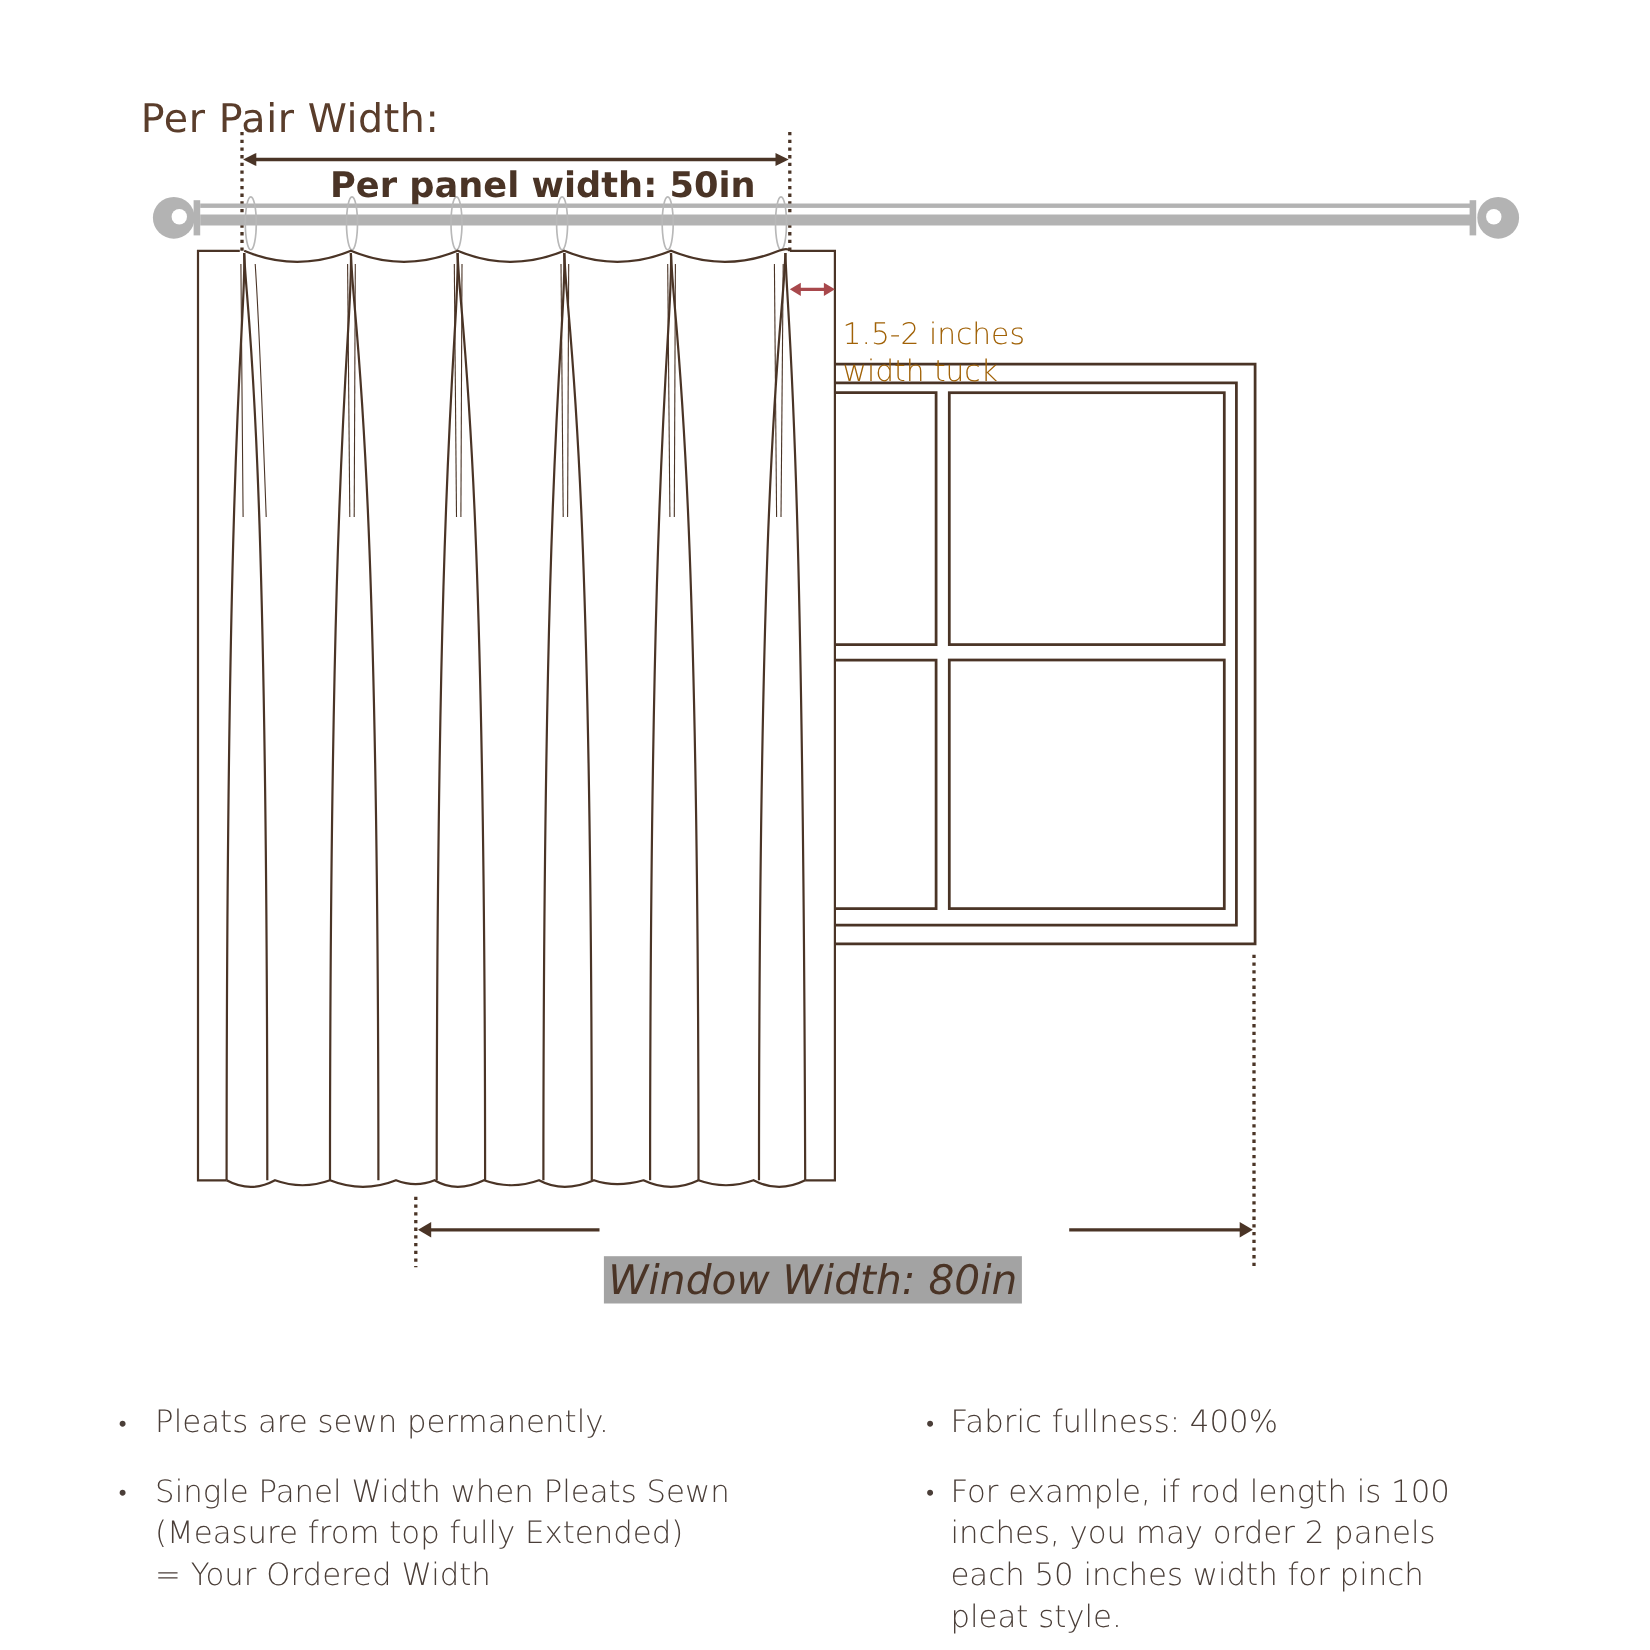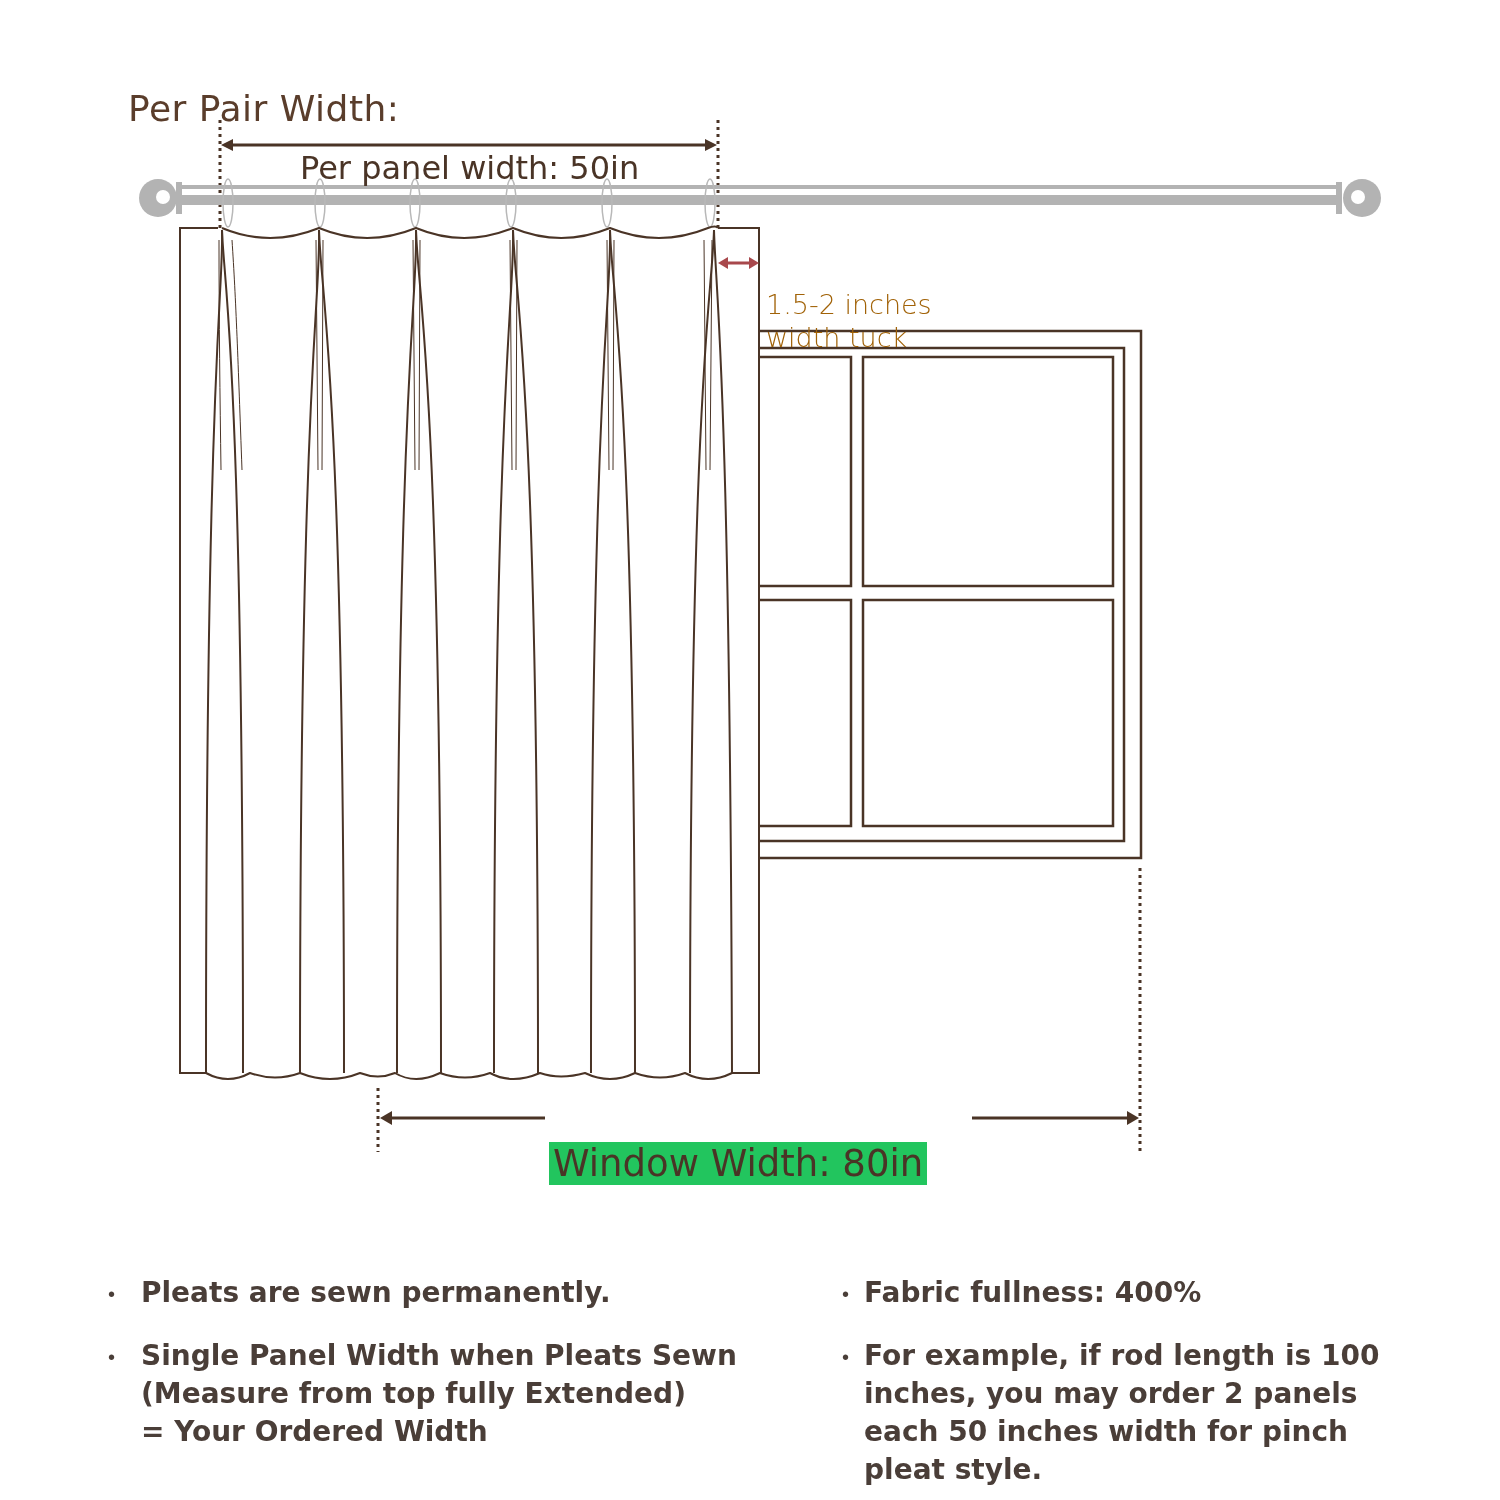--- a/index.html
+++ b/index.html
@@ -1,25 +1,25 @@
 <!DOCTYPE html>
 <html><head>
 <meta charset="utf-8">
 <style>
   html, body { margin:0; padding:0; background:#ffffff; }
   body { width:1500px; height:1500px; position:relative; overflow:hidden; font-family:"DejaVu Sans", sans-serif; color:#4a3426; }
   .abs { position:absolute;margin-top:48px; }
   #diagram { position:absolute; left:0; top:0; width:1500px; height:1500px; }
   .title { left:128px; top:40px; font-size:36px; color:#5a3d2b; letter-spacing:0.5px; }
-  .panel-label { left:300px; top:101px; font-size:32px; color:#4a3426; font-weight:400; }
+  .panel-label { left:300px; top:101px; font-size:32px; color:#4a3426; font-weight:700; }
   .tuck-label { left:766px; top:240px; font-size:27px; color:#a16207; line-height:33px; font-weight:300; }
-  .window-label { left:549px; top:1094px; font-size:37px; color:#4a3426; background:#22c55e; padding:0 4px; }
+  .window-label { left:549px; top:1094px; font-size:37px; color:#4a3426; background:#a3a3a3; padding:0 4px;font-style:italic; }
   .notes { font-size:28px; color:#4a3e38; line-height:38px; font-weight:300; }
   .bullet { position:absolute; font-size:20px; }
-  .note-text { position:absolute; white-space:pre-line;font-weight:bold; }
+  .note-text { position:absolute; white-space:pre-line; }
 </style>
 </head>
 <body>
 
 <svg id="diagram" viewBox="0 0 1500 1500" xmlns="http://www.w3.org/2000/svg">
 
   <g>
     <line x1="220" y1="120" x2="220" y2="232" stroke="#4a3426" stroke-width="3" stroke-dasharray="3,4"></line>
     <line x1="718" y1="120" x2="718" y2="232" stroke="#4a3426" stroke-width="3" stroke-dasharray="3,4"></line>
     <line x1="228" y1="145" x2="710" y2="145" stroke="#4a3426" stroke-width="3"></line>

